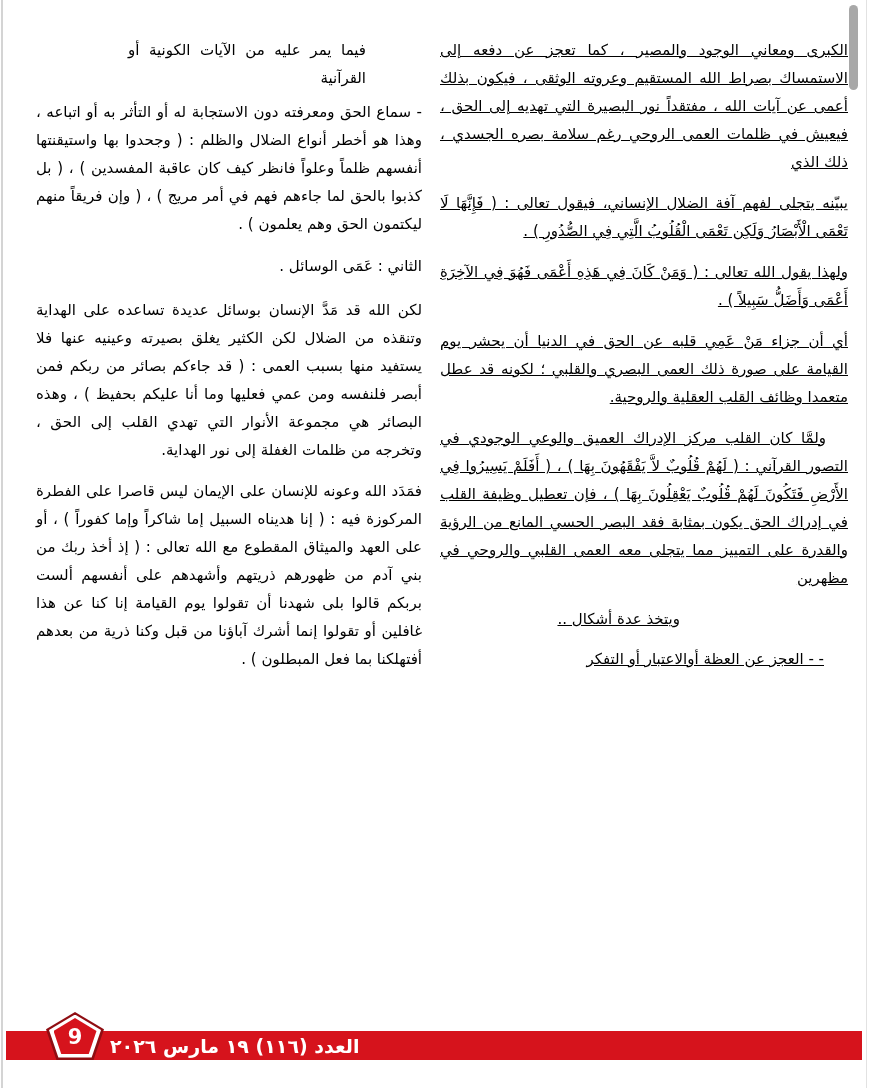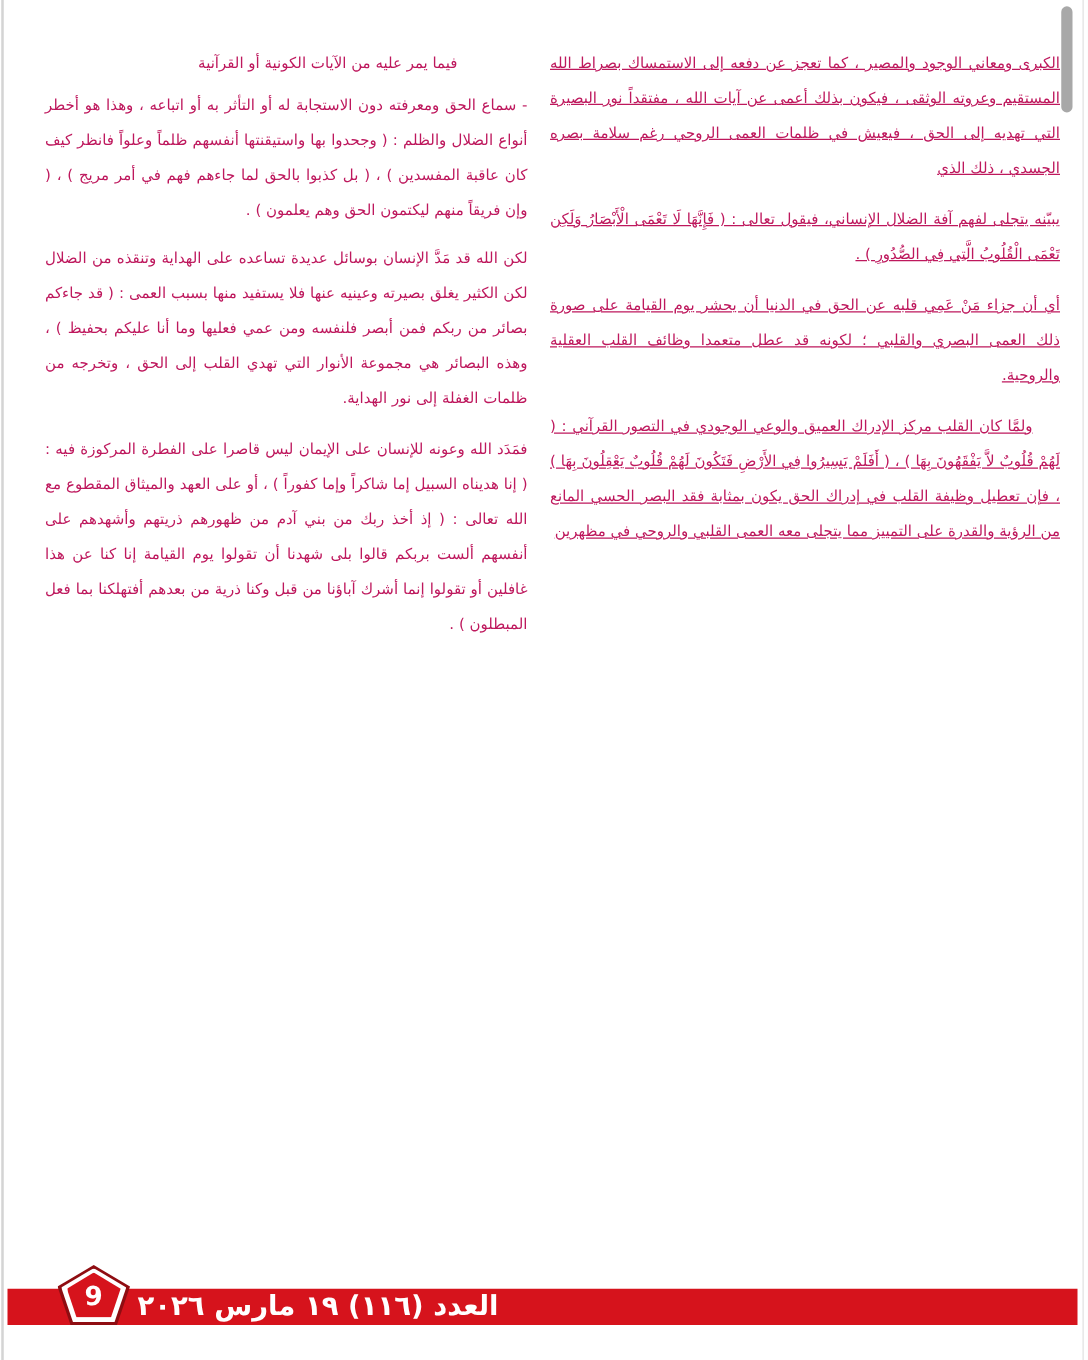--- a/index.html
+++ b/index.html
@@ -37,22 +37,22 @@
     position: absolute;
     top: 36px; right: 22px; left: 16px;
     height: 985px;
     display: flex;
     gap: 18px;
     direction: rtl;
     overflow: hidden;
   }
   .col {
     text-align: justify;
-    color: #be185d;
-    font-size: 12px;
+    color: #000000;
+    font-size: 15px;
     line-height: 28px;
   }
   .col-right { width: 408px; text-decoration: underline; }
   .col-left  { width: 386px; }
   .col p { margin: 0 0 13px 0; }
 
   .p-lead-indent { text-indent: 22px; }
   .p-cont-indent { padding-right: 56px; padding-left: 92px; margin-bottom: 6px !important; }
   .p-bullet { margin-bottom: 10px !important; }
   .p-subhead { margin: 14px 0 16px 0 !important; }
@@ -66,21 +66,21 @@
     left: 6px; top: 1031px;
     width: 856px; height: 29px;
     background: #d6131c;
   }
   .footer-text {
     position: absolute;
     left: 104px; top: 50%;
     transform: translateY(-52%);
     color: #ffffff;
     font-weight: bold;
-    font-size: 22px;
+    font-size: 19px;
     direction: rtl;
     white-space: nowrap;
     letter-spacing: 0.5px;
   }
   .page-badge {
     position: absolute;
     left: 40px; bottom: 0px;
     width: 58px; height: 48px;
   }
   .pent {
@@ -103,27 +103,31 @@
 
   <div class="left-edge"></div>
   <div class="right-edge"></div>
   <div class="scroll-thumb"></div>
 
   <div class="text-area">
 
     <div class="col col-right">
       <p>الكبرى ومعاني الوجود والمصير ، كما تعجز عن دفعه إلى الاستمساك بصراط الله المستقيم وعروته الوثقى ، فيكون بذلك أعمى عن آيات الله ، مفتقداً نور البصيرة التي تهديه إلى الحق ، فيعيش في ظلمات العمى الروحي رغم سلامة بصره الجسدي ، ذلك الذي</p>
       <p>يبيّنه يتجلى لفهم آفة الضلال الإنساني، فيقول تعالى : ( فَإِنَّهَا لَا تَعْمَى الْأَبْصَارُ وَلَكِن تَعْمَى الْقُلُوبُ الَّتِي فِي الصُّدُورِ ) .</p>
+      <p>ولهذا يقول الله تعالى : ( وَمَنْ كَانَ فِي هَذِهِ أَعْمَى فَهُوَ فِي الآخِرَةِ أَعْمَى وَأَضَلُّ سَبِيلاً ) .</p>
       <p>أي أن جزاء مَنْ عَمِي قلبه عن الحق في الدنيا أن يحشر يوم القيامة على صورة ذلك العمى البصري والقلبي ؛ لكونه قد عطل متعمدا وظائف القلب العقلية والروحية.</p>
       <p class="p-lead-indent">ولمَّا كان القلب مركز الإدراك العميق والوعي الوجودي في التصور القرآني : ( لَهُمْ قُلُوبٌ لاَّ يَفْقَهُونَ بِهَا ) ، ( أَفَلَمْ يَسِيرُوا فِي الأَرْضِ فَتَكُونَ لَهُمْ قُلُوبٌ يَعْقِلُونَ بِهَا ) ، فإن تعطيل وظيفة القلب في إدراك الحق يكون بمثابة فقد البصر الحسي المانع من الرؤية والقدرة على التمييز مما يتجلى معه العمى القلبي والروحي في مظهرين</p>
+      <p class="h2-right">ويتخذ عدة أشكال ..</p>
+      <p class="b-right">-   - العجز عن العظة أوالاعتبار أو التفكر</p>
     </div>
 
     <div class="col col-left">
       <p class="p-cont-indent">فيما يمر عليه من الآيات الكونية أو القرآنية</p>
       <p class="p-bullet">- سماع الحق ومعرفته دون الاستجابة له أو التأثر به أو اتباعه ، وهذا هو أخطر أنواع الضلال والظلم : ( وجحدوا بها واستيقنتها أنفسهم ظلماً وعلواً فانظر كيف كان عاقبة المفسدين ) ، ( بل كذبوا بالحق لما جاءهم فهم في أمر مريج ) ، ( وإن فريقاً منهم ليكتمون الحق وهم يعلمون ) .</p>
+      <p class="p-subhead">الثاني : عَمَى الوسائل .</p>
       <p>لكن الله قد مَدَّ الإنسان بوسائل عديدة تساعده على الهداية وتنقذه من الضلال لكن الكثير يغلق بصيرته وعينيه عنها فلا يستفيد منها بسبب العمى : ( قد جاءكم بصائر من ربكم فمن أبصر فلنفسه ومن عمي فعليها وما أنا عليكم بحفيظ ) ، وهذه البصائر هي مجموعة الأنوار التي تهدي القلب إلى الحق ، وتخرجه من ظلمات الغفلة إلى نور الهداية.</p>
       <p>فمَدَد الله وعونه للإنسان على الإيمان ليس قاصرا على الفطرة المركوزة فيه : ( إنا هديناه السبيل إما شاكراً وإما كفوراً ) ، أو على العهد والميثاق المقطوع مع الله تعالى : ( إذ أخذ ربك من بني آدم من ظهورهم ذريتهم وأشهدهم على أنفسهم ألست بربكم قالوا بلى شهدنا أن تقولوا يوم القيامة إنا كنا عن هذا غافلين أو تقولوا إنما أشرك آباؤنا من قبل وكنا ذرية من بعدهم أفتهلكنا بما فعل المبطلون ) .</p>
     </div>
 
   </div>
 
   <div class="footer-bar">
     <div class="footer-text">العدد (١١٦) ١٩ مارس ٢٠٢٦</div>
     <div class="page-badge">
       <div class="pent pent-outer">

